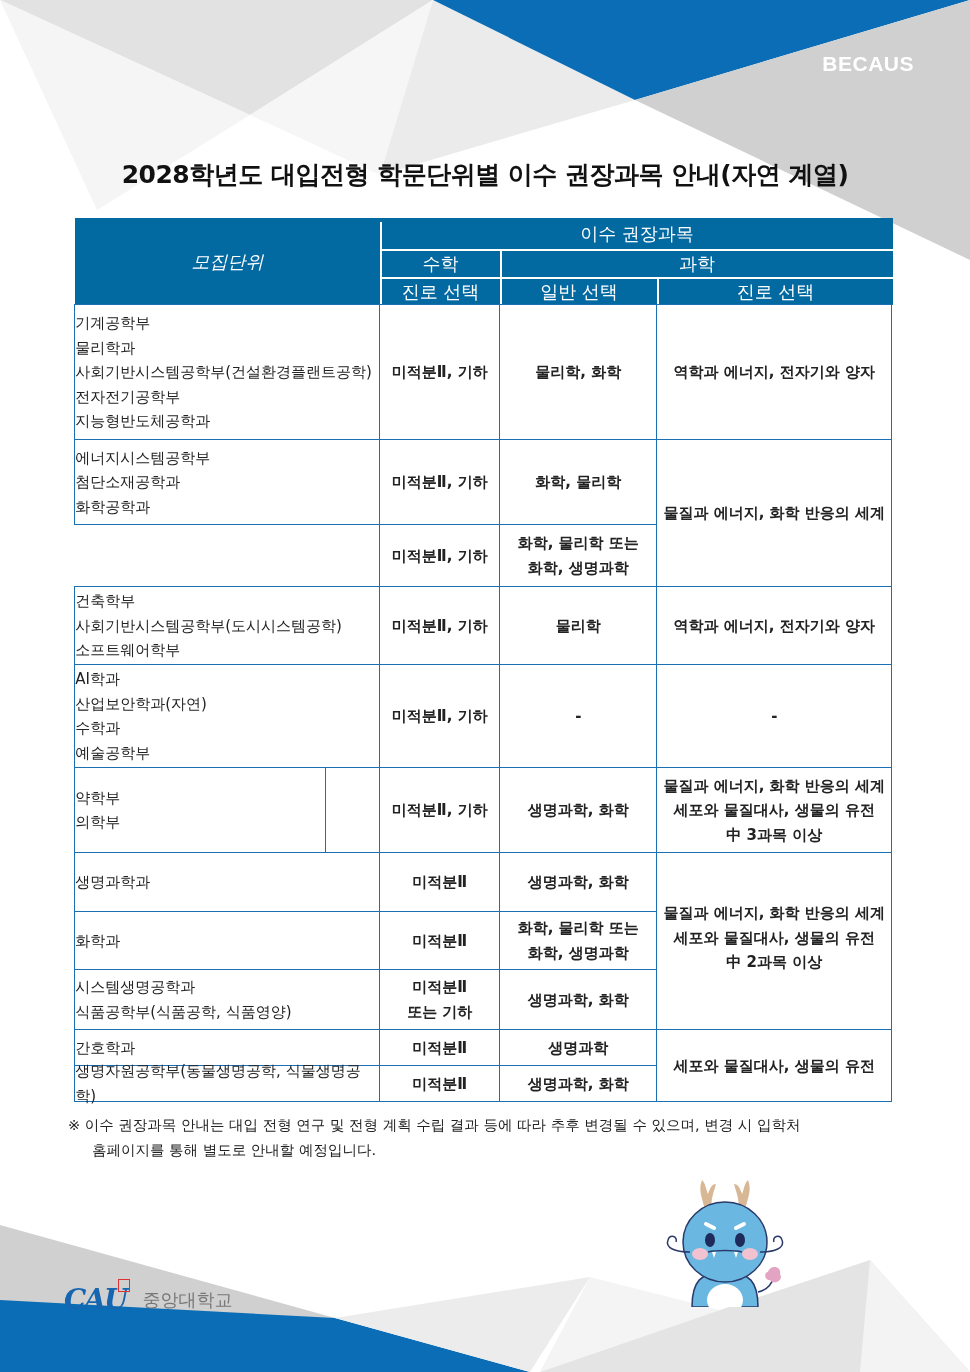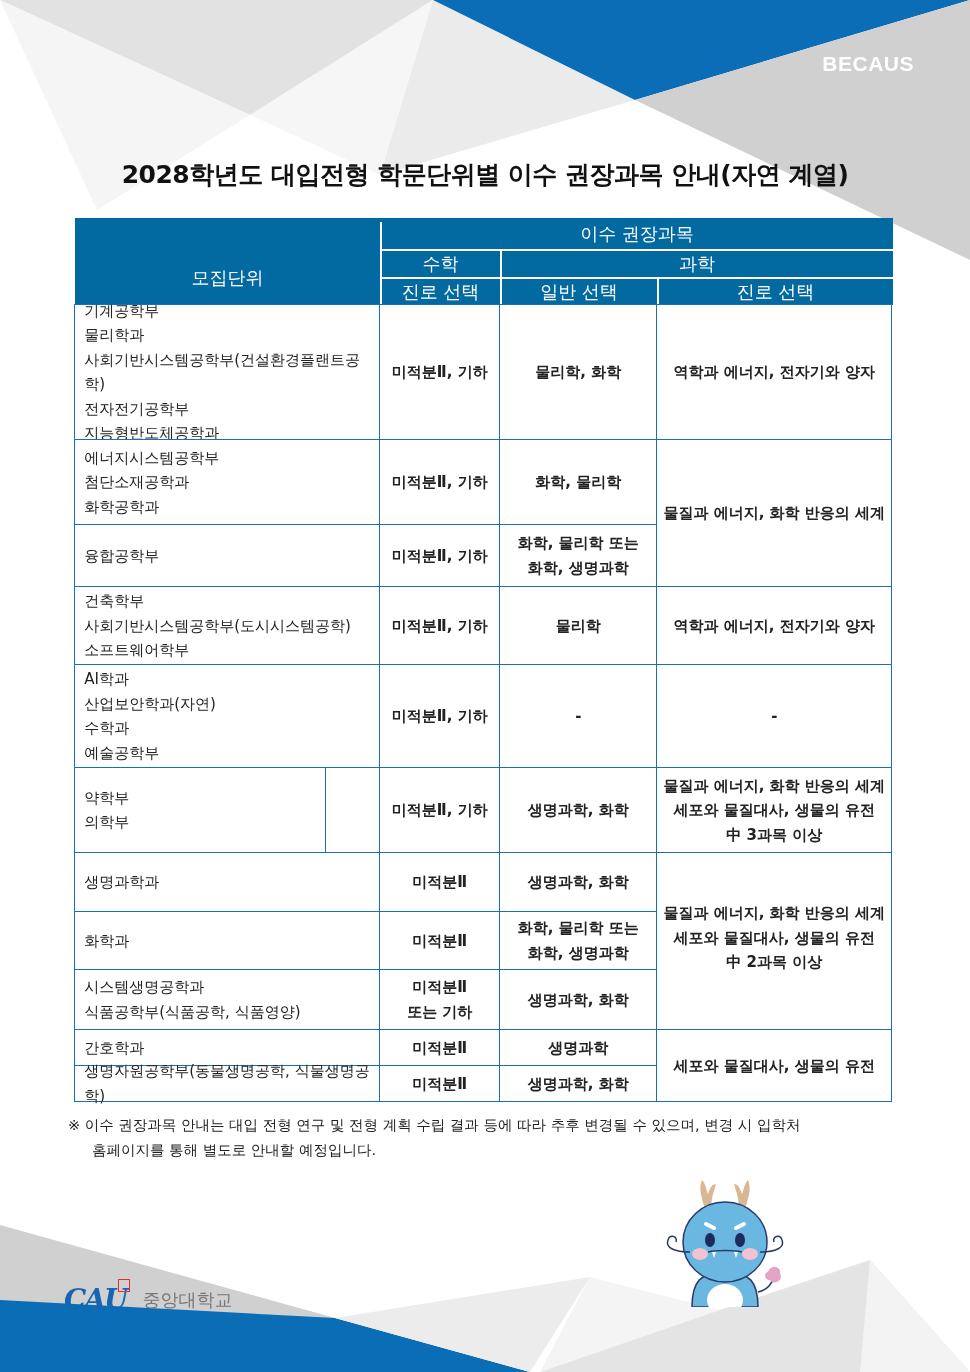--- a/index.html
+++ b/index.html
@@ -7,21 +7,21 @@
          font-family:"DejaVu Sans","Liberation Sans",sans-serif; color:#222; }
   .bg-svg { position:absolute; left:0; top:0; width:970px; height:1372px; z-index:0; }
   .brand { position:absolute; right:56px; top:52px; color:#ffffff; font-weight:bold; font-size:21px;
            letter-spacing:0.5px; z-index:2; font-family:"Liberation Sans",sans-serif; }
   .title { position:absolute; left:0; width:970px; top:158px; text-align:center; font-size:25px;
            font-weight:bold; color:#111; z-index:2; letter-spacing:-0.5px; }
   .tbl { position:absolute; left:75px; top:218px; width:818px; height:884px; z-index:2; }
   .cell { position:absolute; box-sizing:border-box; display:flex; align-items:center;
           font-size:15px; line-height:24.5px; background:#ffffff; border:1.5px solid #1a6fb5; margin:-0.75px; }
   .cell.center { justify-content:center; text-align:center;font-weight:bold; }
-  .cell.left { justify-content:flex-start; padding-left:9px; }
+  .cell.left { justify-content:flex-start; }
   .hcell { position:absolute; box-sizing:border-box; display:flex; align-items:center; justify-content:center;
            background:#0369a1; color:#fff; font-size:18px; }
   .hline { position:absolute; background:#ffffff; }
   .lines { white-space:pre-line; }
   .note { position:absolute; left:68px; top:1113px; width:820px; font-size:14.5px; line-height:25px; color:#222; z-index:2; }
   .note .l2 { padding-left:24px; display:block; }
   .logo { position:absolute; left:64px; top:1283px; z-index:3; display:flex; align-items:center; }
   .logo .cau { font-family:"DejaVu Serif",serif; font-style:italic; font-weight:bold; font-size:28px; color:#1565b0;
                letter-spacing:-2px; position:relative; }
   .logo .mark { position:absolute; left:54px; top:-4px; width:12px; height:13px; border:1.5px solid #e03030; box-sizing:border-box; }
@@ -47,21 +47,21 @@
   <polygon points="720,1310 870,1260 970,1372 540,1372" fill="#e4e4e4"></polygon>
   <polygon points="870,1260 970,1372 860,1372" fill="#f3f3f3"></polygon>
 </svg>
 
 <div class="brand">BECAUS</div>
 <div class="title">2028학년도 대입전형 학문단위별 이수 권장과목 안내(자연 계열)</div>
 
 <div class="tbl">
 
   <div class="hcell" style="left:0;top:0;width:818px;height:87px;"></div>
-  <div class="hcell" style="left:0;top:16px;width:305px;height:87px;">모집단위</div>
+  <div class="hcell" style="left:0;top:0;width:305px;height:87px;font-style:italic;">모집단위</div>
   <div class="hcell" style="left:306px;top:0;width:512px;height:31px;">이수 권장과목</div>
   <div class="hcell" style="left:306px;top:32px;width:119px;height:27px;">수학</div>
   <div class="hcell" style="left:426px;top:32px;width:392px;height:27px;">과학</div>
   <div class="hcell" style="left:306px;top:60px;width:119px;height:27px;">진로 선택</div>
   <div class="hcell" style="left:426px;top:60px;width:156px;height:27px;">일반 선택</div>
   <div class="hcell" style="left:583px;top:60px;width:235px;height:27px;">진로 선택</div>
 
   <div class="hline" style="left:305px;top:4px;width:1.5px;height:83px;"></div>
   <div class="hline" style="left:305px;top:31px;width:513px;height:1.5px;"></div>
   <div class="hline" style="left:305px;top:59px;width:513px;height:1.5px;"></div>
@@ -78,21 +78,20 @@
   <div class="cell center lines" style="left:582px;top:87px;width:236px;height:136px;">역학과 에너지, 전자기와 양자</div>
 
   <div class="cell left lines" style="left:0;top:222px;width:306px;height:86px;">에너지시스템공학부
 첨단소재공학과
 화학공학과</div>
   <div class="cell center lines" style="left:305px;top:222px;width:121px;height:86px;">미적분Ⅱ, 기하</div>
   <div class="cell center lines" style="left:425px;top:222px;width:158px;height:86px;">화학, 물리학</div>
 
   <div class="cell center lines" style="left:582px;top:222px;width:236px;height:148px;">물질과 에너지, 화학 반응의 세계</div>
 
-  <div class="cell left lines" style="left:0;top:307px;width:306px;height:63px;">융합공학부</div>
   <div class="cell center lines" style="left:305px;top:307px;width:121px;height:63px;">미적분Ⅱ, 기하</div>
   <div class="cell center lines" style="left:425px;top:307px;width:158px;height:63px;">화학, 물리학 또는
 화학, 생명과학</div>
 
   <div class="cell left lines" style="left:0;top:369px;width:306px;height:79px;">건축학부
 사회기반시스템공학부(도시시스템공학)
 소프트웨어학부</div>
   <div class="cell center lines" style="left:305px;top:369px;width:121px;height:79px;">미적분Ⅱ, 기하</div>
   <div class="cell center lines" style="left:425px;top:369px;width:158px;height:79px;text-align:right;">물리학</div>
   <div class="cell center lines" style="left:582px;top:369px;width:236px;height:79px;">역학과 에너지, 전자기와 양자</div>

